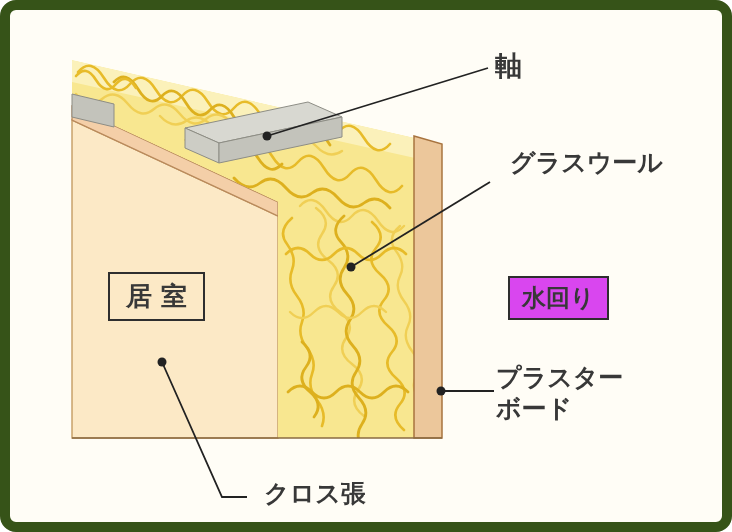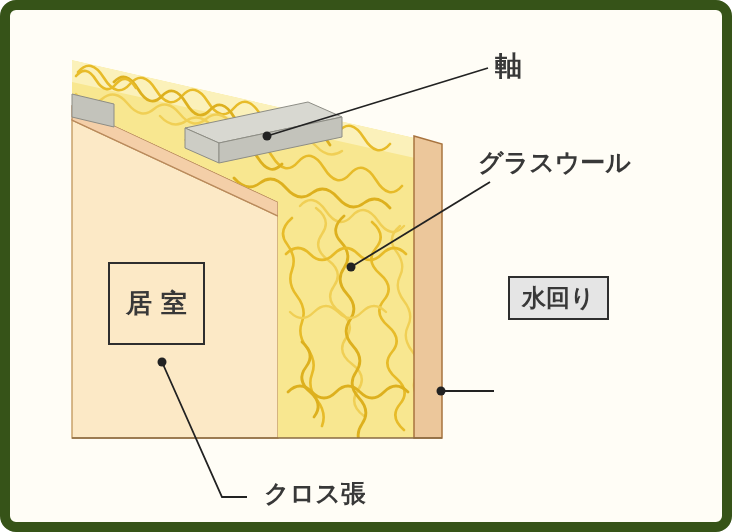--- a/index.html
+++ b/index.html
@@ -30,33 +30,33 @@
   .dot{fill:var(--line-black,#222222);}
   
   .lbl{
     position:absolute;
     color:#383838;
     font-weight:bold;
     white-space:nowrap;
     line-height:1.22;
   }
   .lbl-axis{left:485px;top:40px;font-size:27px;}
-  .lbl-glasswool{left:468px;top:138px;font-size:25px;}
+  .lbl-glasswool{left:500px;top:138px;font-size:25px;}
   .lbl-plaster{left:486px;top:353px;font-size:25px;}
   .lbl-cloth{left:254px;top:469px;font-size:25px;}
   .lbl-box{
     position:absolute;
     border:2px solid #2e2e2e;
     color:#383838;
     font-weight:bold;
     text-align:center;
     white-space:nowrap;
   }
-  .box-living{left:98px;top:252px;padding:22px 16px;font-size:26px;background:transparent;}
-  .box-wet{left:498px;top:266px;padding:4px 12px;font-size:24px;background:#e5e5e5;}
+  .box-living{left:98px;top:262px;padding:5px 16px;font-size:26px;background:transparent;}
+  .box-wet{left:498px;top:266px;padding:4px 12px;font-size:24px;background:#d946ef;}
 </style>
 </head>
 <body>
 
 <div class="frame">
 
   <svg width="732" height="532" viewBox="0 0 732 532">
     <defs>
       <clipPath id="insulClip">
         <polygon points="62,50 405,128 405,428 268,428 268,192 62,96"></polygon>
@@ -118,18 +118,22 @@
   </svg>
 
   <div class="lbl lbl-axis">軸</div>
 
   <div class="lbl lbl-glasswool">
     <div>グラスウール</div>
   </div>
 
   <div class="lbl-box box-wet">水回り</div>
 
+  <div class="lbl lbl-plaster">
+    <div>プラスター</div>
+    <div>ボード</div>
+  </div>
 
   <div class="lbl-box box-living">居 室</div>
 
   <div class="lbl lbl-cloth">クロス張</div>
 
 </div>
 
 </body></html>

